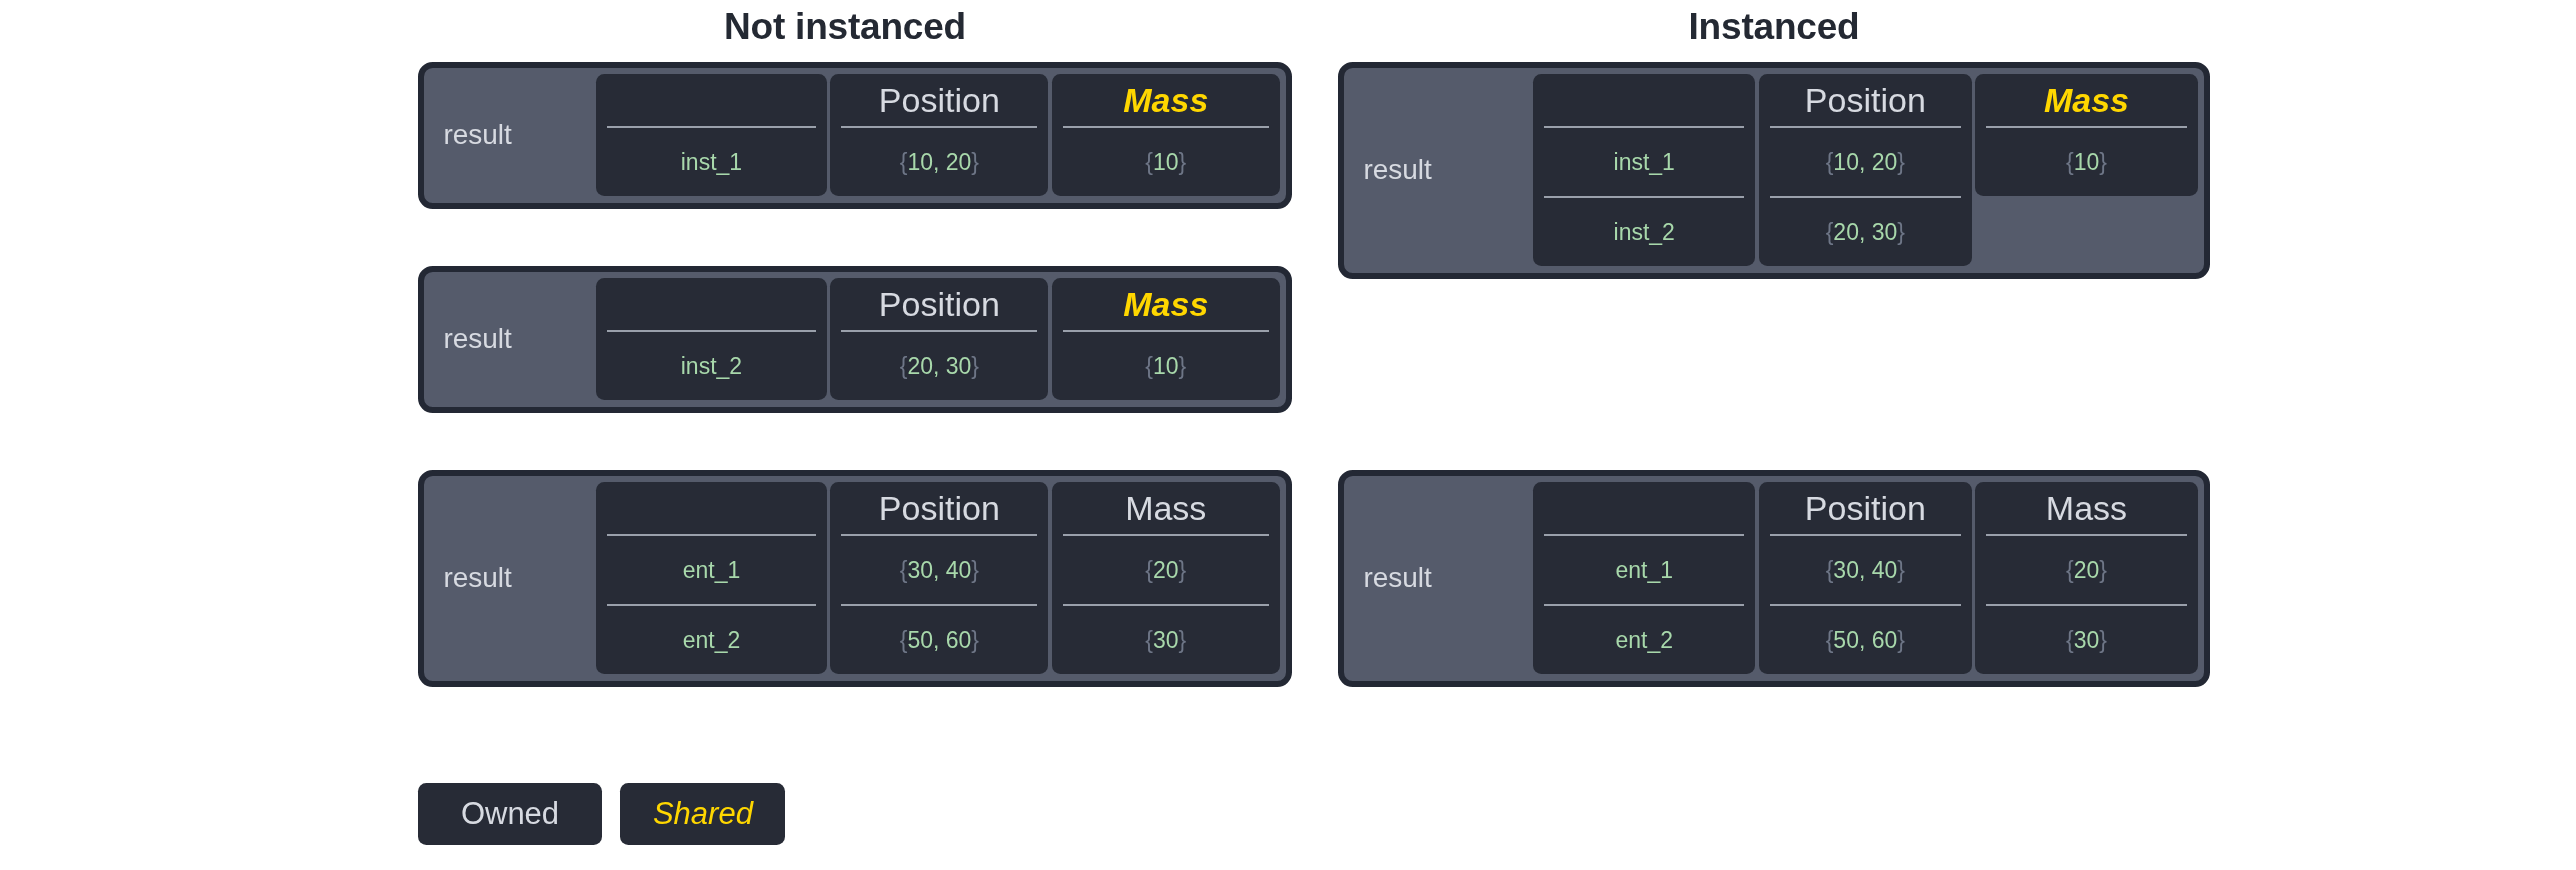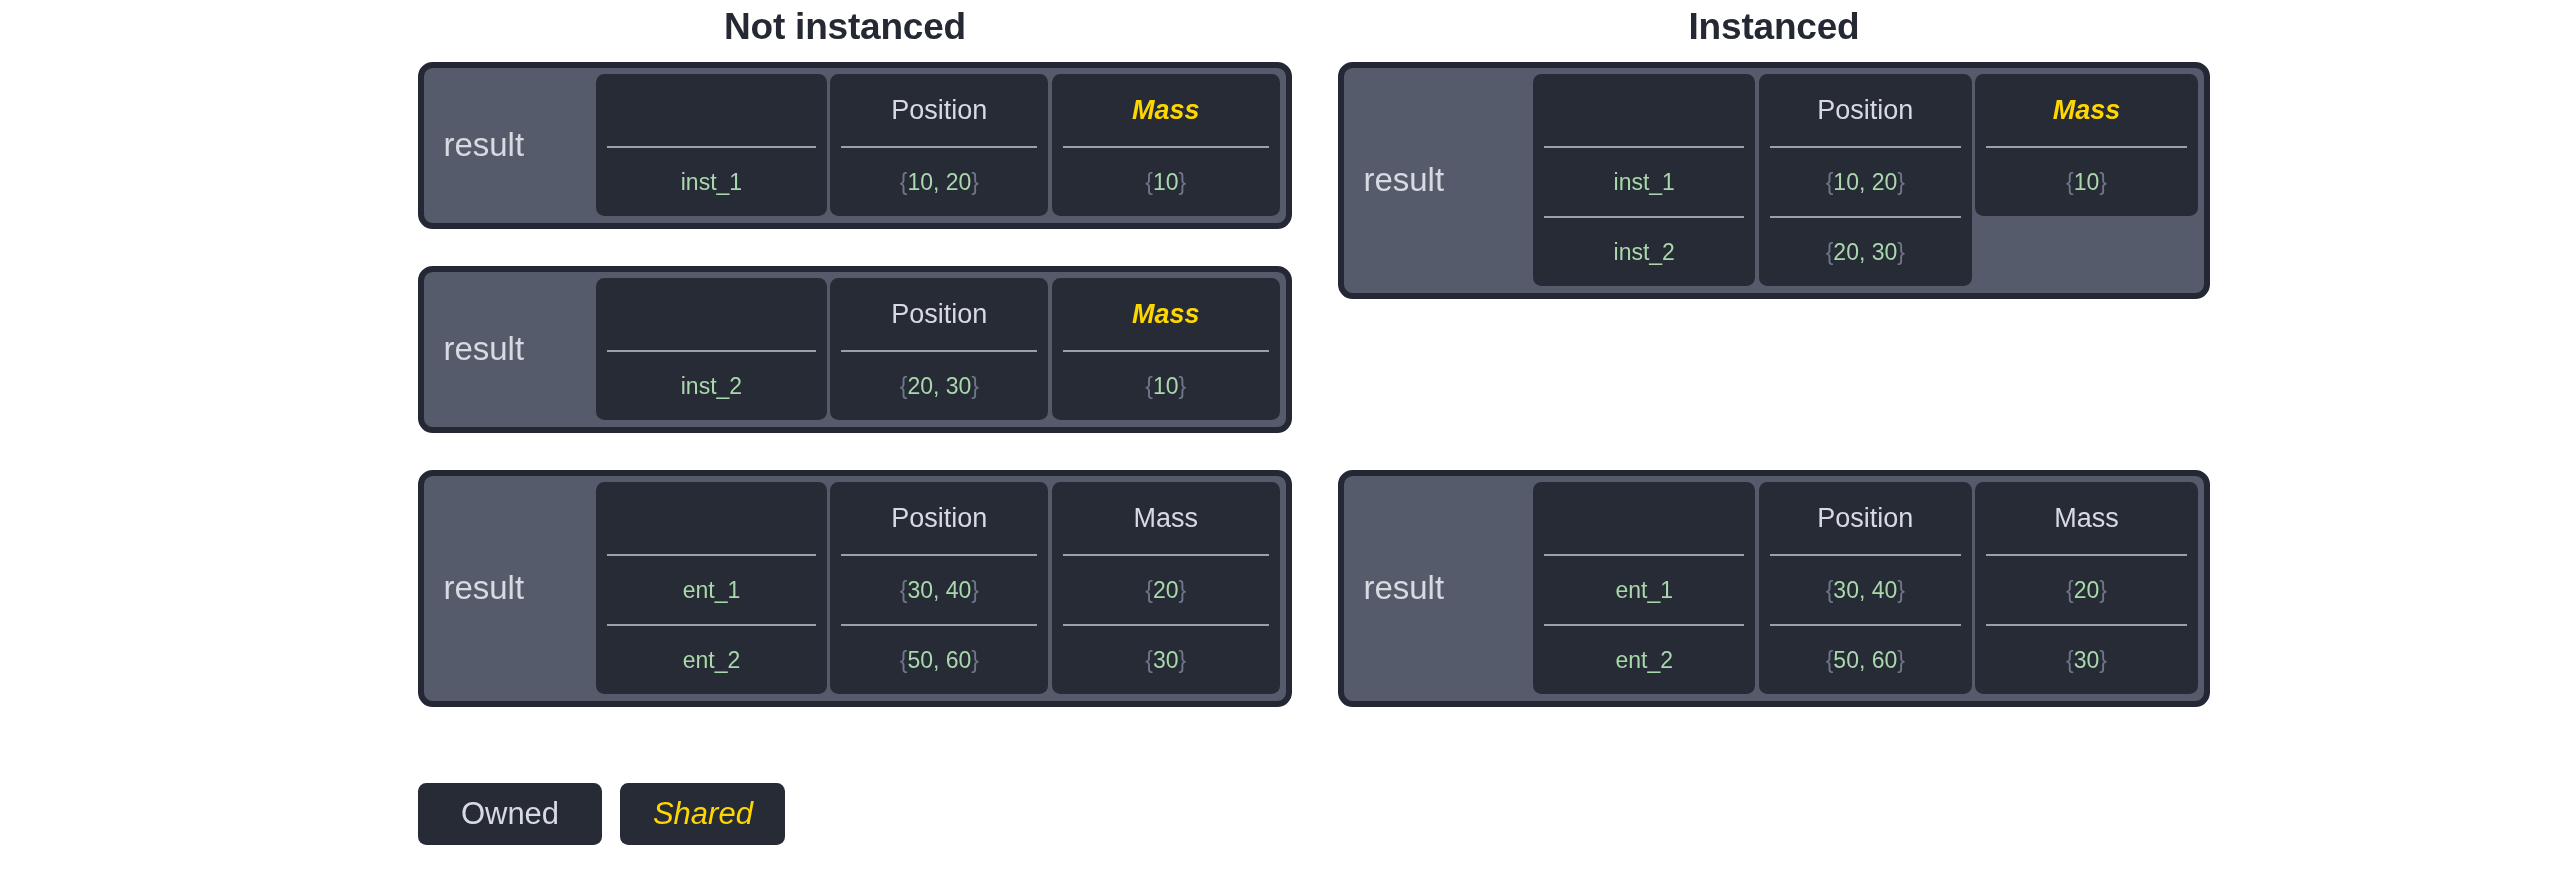--- a/index.html
+++ b/index.html
@@ -45,43 +45,43 @@
   
   .result-col {
     flex: 0 0 auto;
     display: flex;
     align-items: center;
     justify-content: flex-start;
     padding-left: 13px;
     box-sizing: border-box;
   }
   .result-col .result-label {
-    font-size: 33px;
+    font-size: 28px;
     color: #d7dae1;
     white-space: nowrap;
   }
 
   
   .col-card {
     background: #272b36;
     border-radius: 8.3px;
     box-sizing: border-box;
     display: flex;
     flex-direction: column;
     align-items: stretch;
     padding: 0 11px;
     overflow: hidden;
   }
   
   .cell-head {
-    height: 72px;
+    height: 52px;
     display: flex;
     align-items: center;
     justify-content: center;
-    font-size: 27px;
+    font-size: 34px;
     color: #d7dae1;
     white-space: nowrap;
     flex: 0 0 auto;
   }
   .cell-head.shared {
     color: #ffd700;
     font-style: italic;
     font-weight: bold;
   }
   

